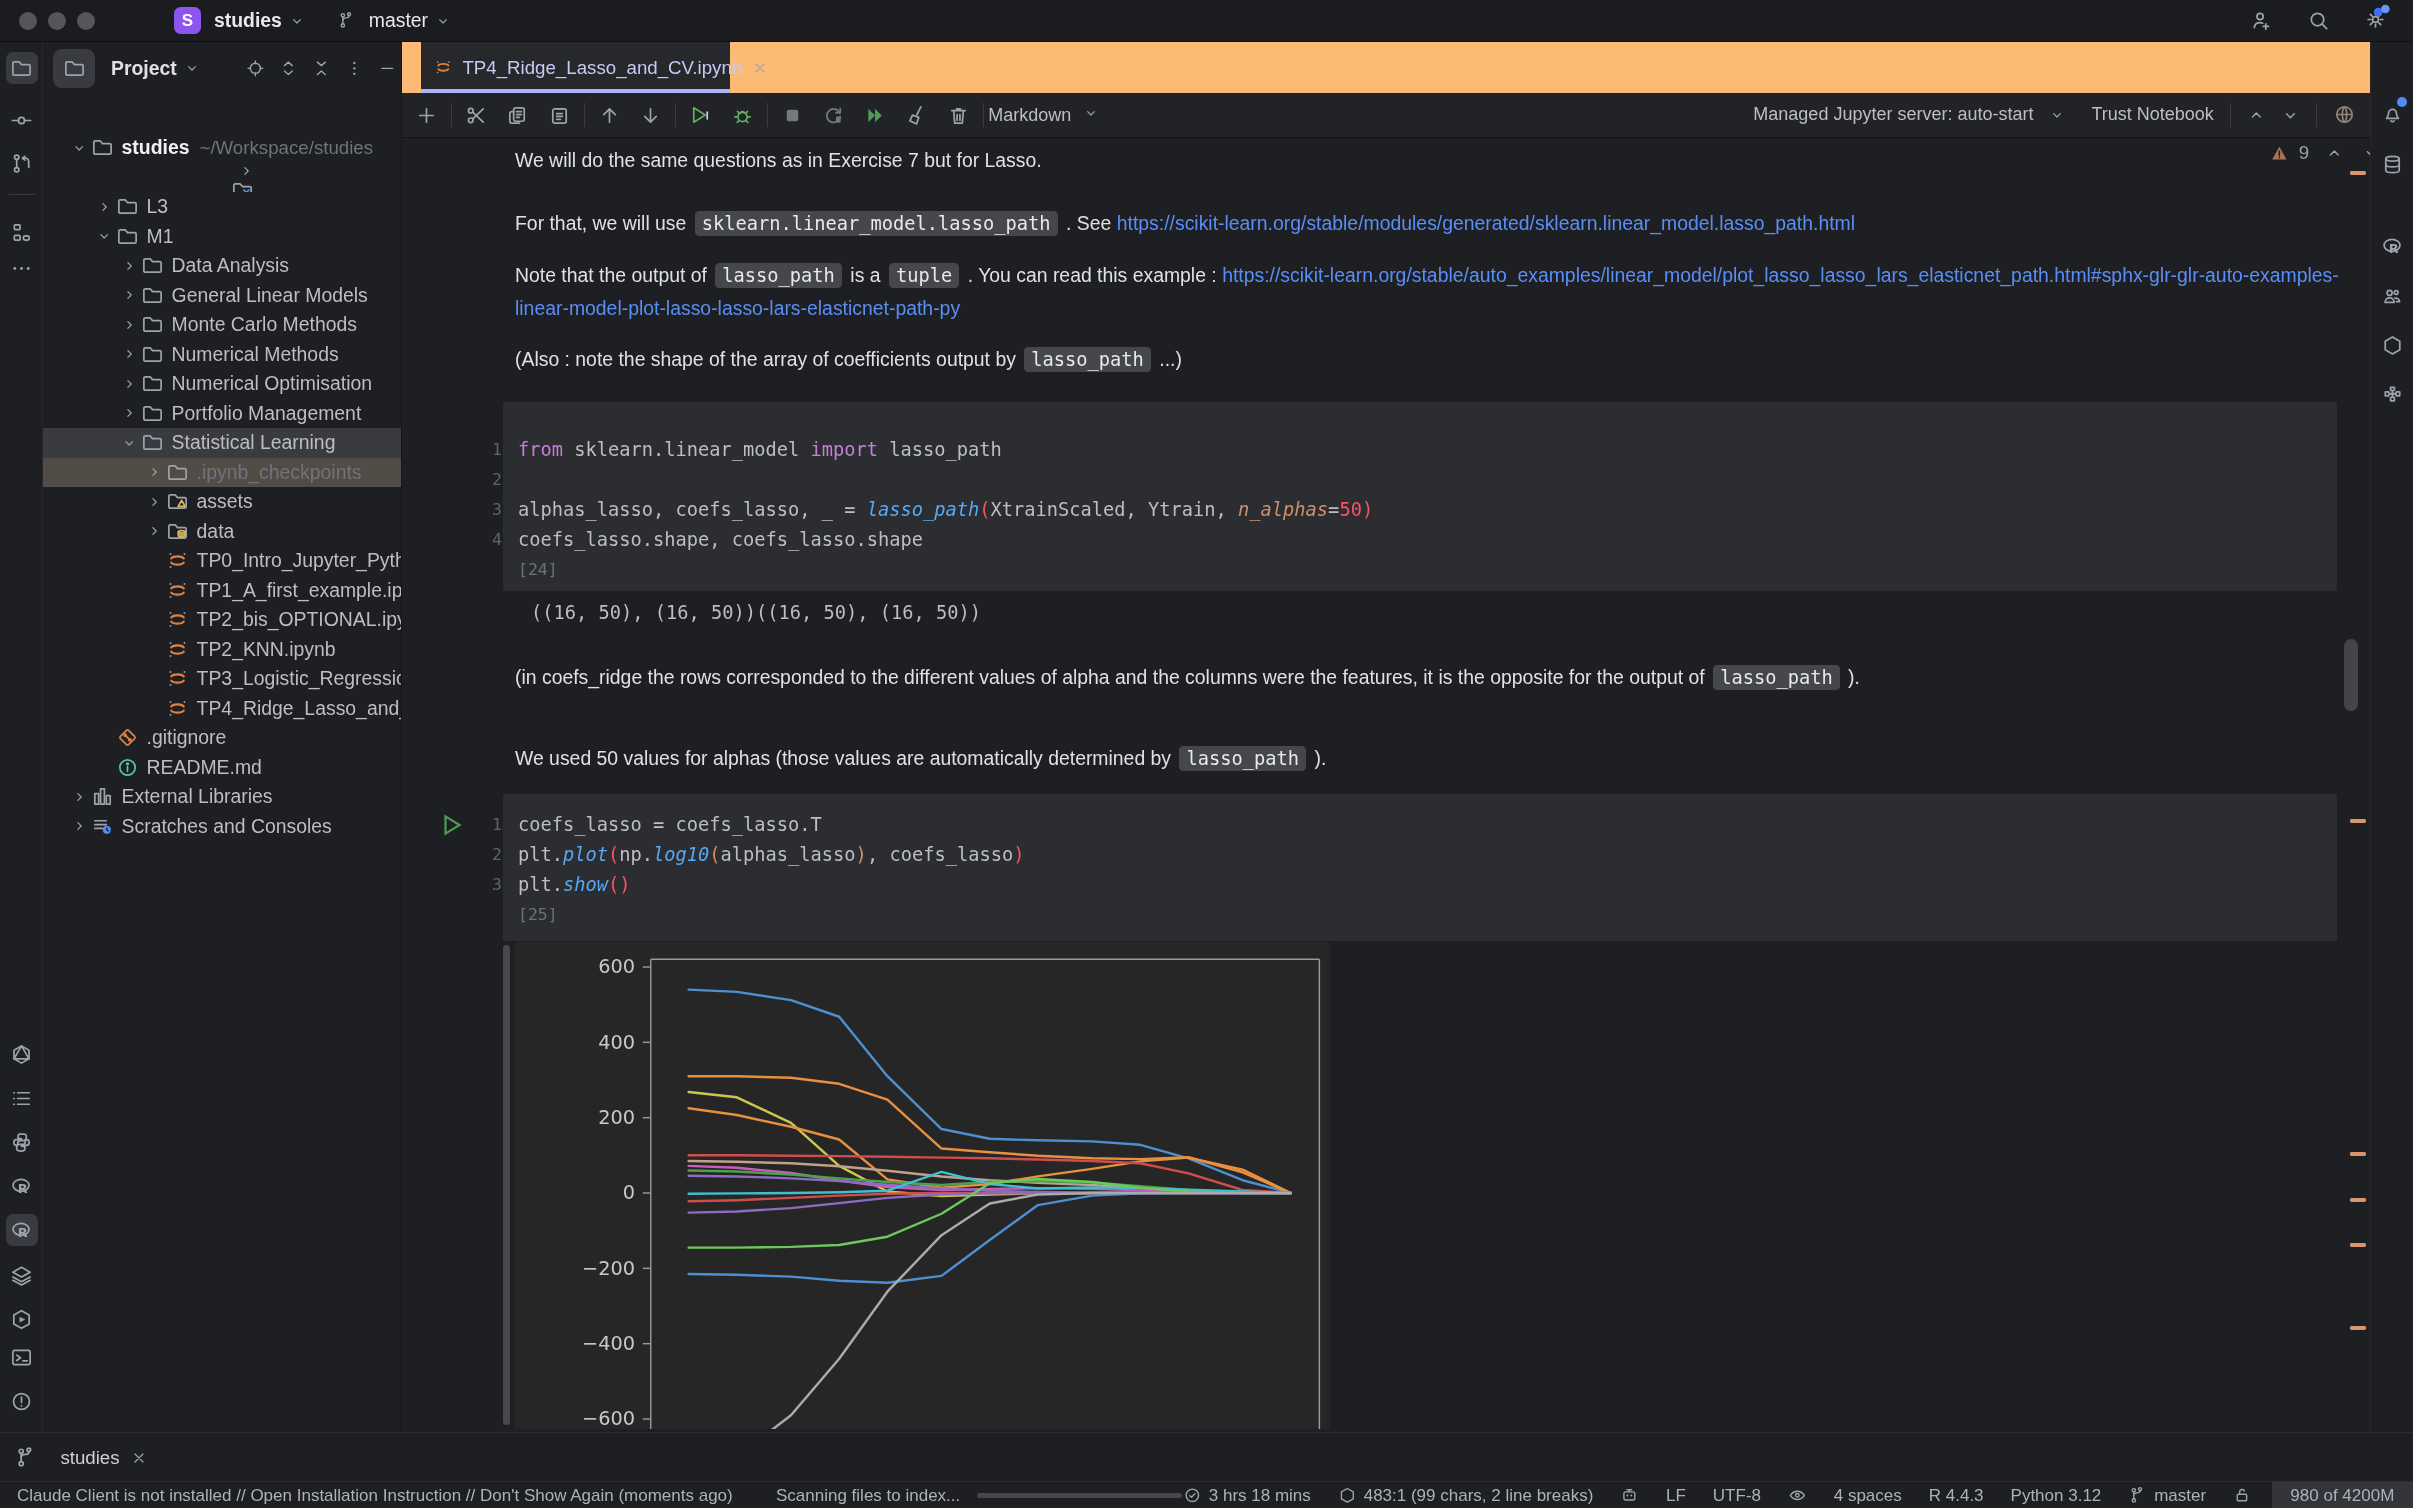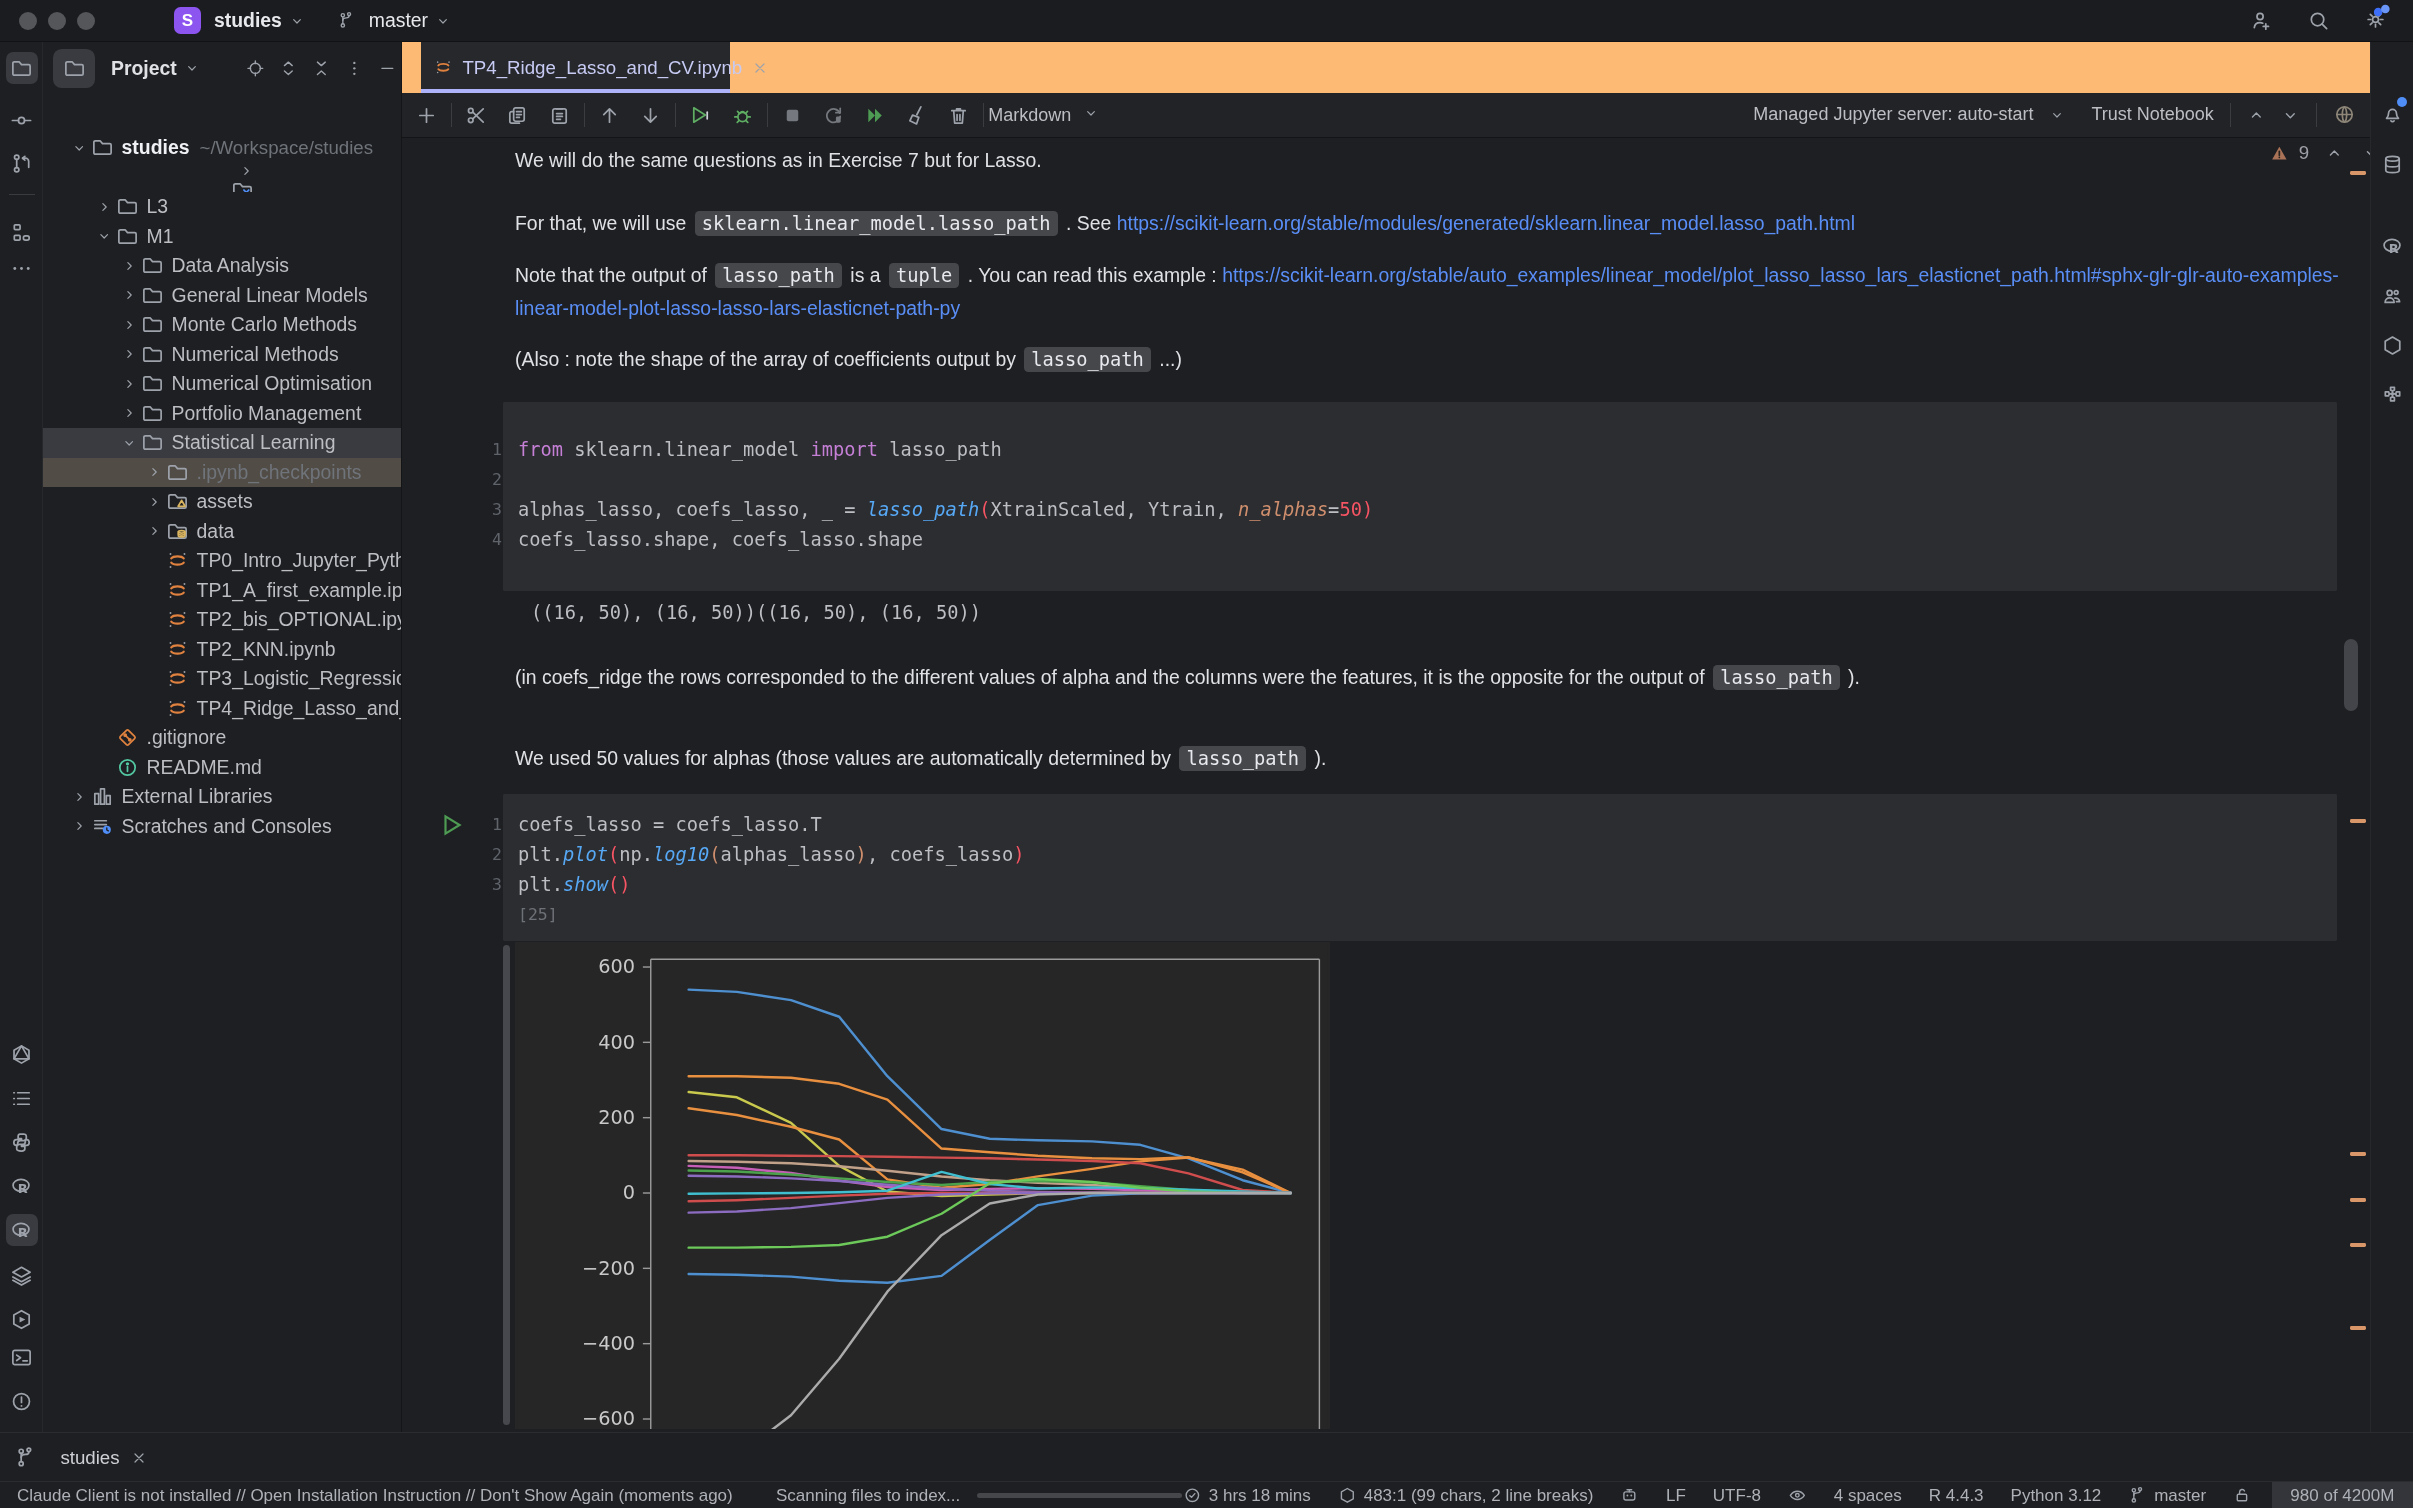--- a/index.html
+++ b/index.html
@@ -844,20 +844,24 @@
           <span class="lno">2</span>
           <span class="lcode"></span>
         </div>
         <div class="cline">
           <span class="lno">3</span>
           <span class="lcode"><span class="tk-pl">alphas_lasso, coefs_lasso, _ = </span><span class="tk-fn">lasso_path</span><span class="tk-pp">(</span><span class="tk-pl">XtrainScaled, Ytrain, </span><span class="tk-pm">n_alphas</span><span class="tk-pl">=</span><span class="tk-num">50</span><span class="tk-pp">)</span></span>
         </div>
         <div class="cline">
           <span class="lno">4</span>
           <span class="lcode"><span class="tk-pl">coefs_lasso.shape, coefs_lasso.shape</span></span>
+        </div>
+        <div class="cline">
+          <span class="lno"></span>
+          <span class="lcode execlab">[24]</span>
         </div>
       </div>
     <div class="outtext" style="left:129px;top:464px">((16, 50), (16, 50))((16, 50), (16, 50))</div>
 
     <div class="cellbg" id="cellbg2" style="top:656px;height:147px"></div>
     <div class="codelines" id="c2lines" style="top:671px">
         <div class="cline">
           <span class="lno">1</span>
           <span class="lcode"><span class="tk-pl">coefs_lasso = coefs_lasso.T</span></span>
         </div>

